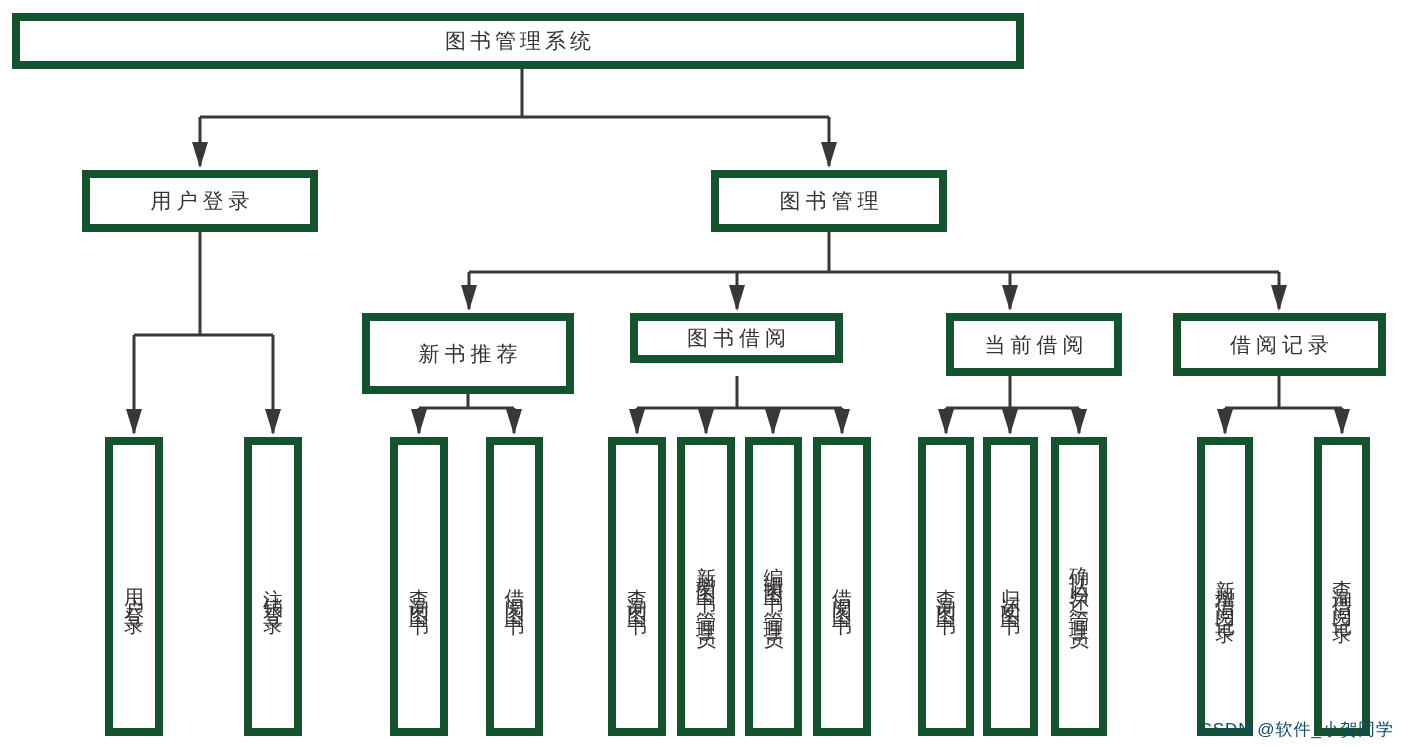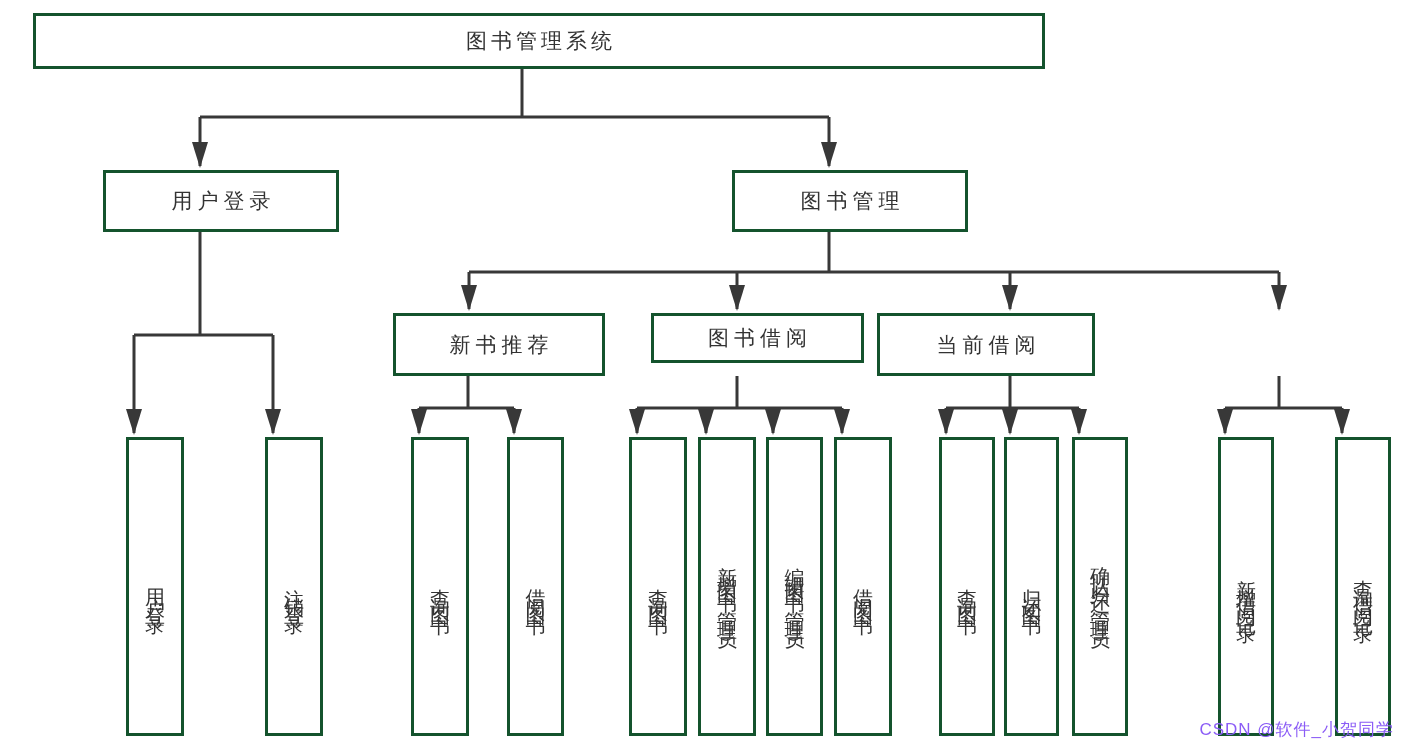--- a/index.html
+++ b/index.html
@@ -7,25 +7,24 @@
     position:relative;
     width:1405px;height:747px;
     background:#ffffff;
     font-family:"Liberation Sans","DejaVu Sans",sans-serif;
     overflow:hidden;
   }
   .connector-layer{position:absolute;left:0;top:0;pointer-events:none;}
   .box{
     position:absolute;
     box-sizing:border-box;
-    border:3px solid #14532d;
+    border:8px solid #14532d;
     background:#ffffff;
     display:flex;align-items:center;justify-content:center;
     color:#333333;
-    margin-left:21px;
   }
   .h-label{
     font-size:21px;
     letter-spacing:5px;
     margin-right:-5px;
     white-space:nowrap;
     color:#333333;
   }
   .root-label{font-size:21px;letter-spacing:4px;margin-right:-4px;}
   .v-label{
@@ -35,21 +34,21 @@
     letter-spacing:9px;
     margin-bottom:-9px;
     line-height:1.15;
     color:#333333;
     white-space:nowrap;
   }
   .watermark{
     position:absolute;
     right:11px;bottom:6px;
     font-size:17px;
-    color:#8b5cf6;
+    color:#0c4a6e;
     letter-spacing:1px;
     white-space:nowrap;
   }
 </style>
 </head>
 <body>
 
 <div class="canvas">
 
   <svg class="connector-layer" width="1405" height="747" viewBox="0 0 1405 747">
@@ -89,28 +88,31 @@
     <span class="h-label root-label">图书管理系统</span>
   </div>
 
   <div class="box" style="left:82px;top:170px;width:236px;height:62px;">
     <span class="h-label">用户登录</span>
   </div>
   <div class="box" style="left:711px;top:170px;width:236px;height:62px;align-items:center;">
     <span class="h-label">图书管理</span>
   </div>
 
-  <div class="box" style="left:372px;top:313px;width:212px;height:63px;">
+  <div class="box" style="left:362px;top:313px;width:212px;height:81px;">
     <span class="h-label">新书推荐</span>
   </div>
   <div class="box" style="left:630px;top:313px;width:213px;height:50px;">
     <span class="h-label">图书借阅</span>
   </div>
-  <div class="box" style="left:856px;top:313px;width:218px;height:63px;">
+  <div class="box" style="left:946px;top:313px;width:176px;height:63px;">
     <span class="h-label">当前借阅</span>
+  </div>
+  <div class="box" style="left:1173px;top:313px;width:213px;height:63px;">
+    <span class="h-label">借阅记录</span>
   </div>
 
   <div class="box" style="left:105px;top:437px;width:58px;height:299px;">
     <span class="v-label">用户登录</span>
   </div>
   <div class="box" style="left:244px;top:437px;width:58px;height:299px;">
     <span class="v-label">注销登录</span>
   </div>
   <div class="box" style="left:390px;top:437px;width:58px;height:299px;">
     <span class="v-label">查询图书</span>

